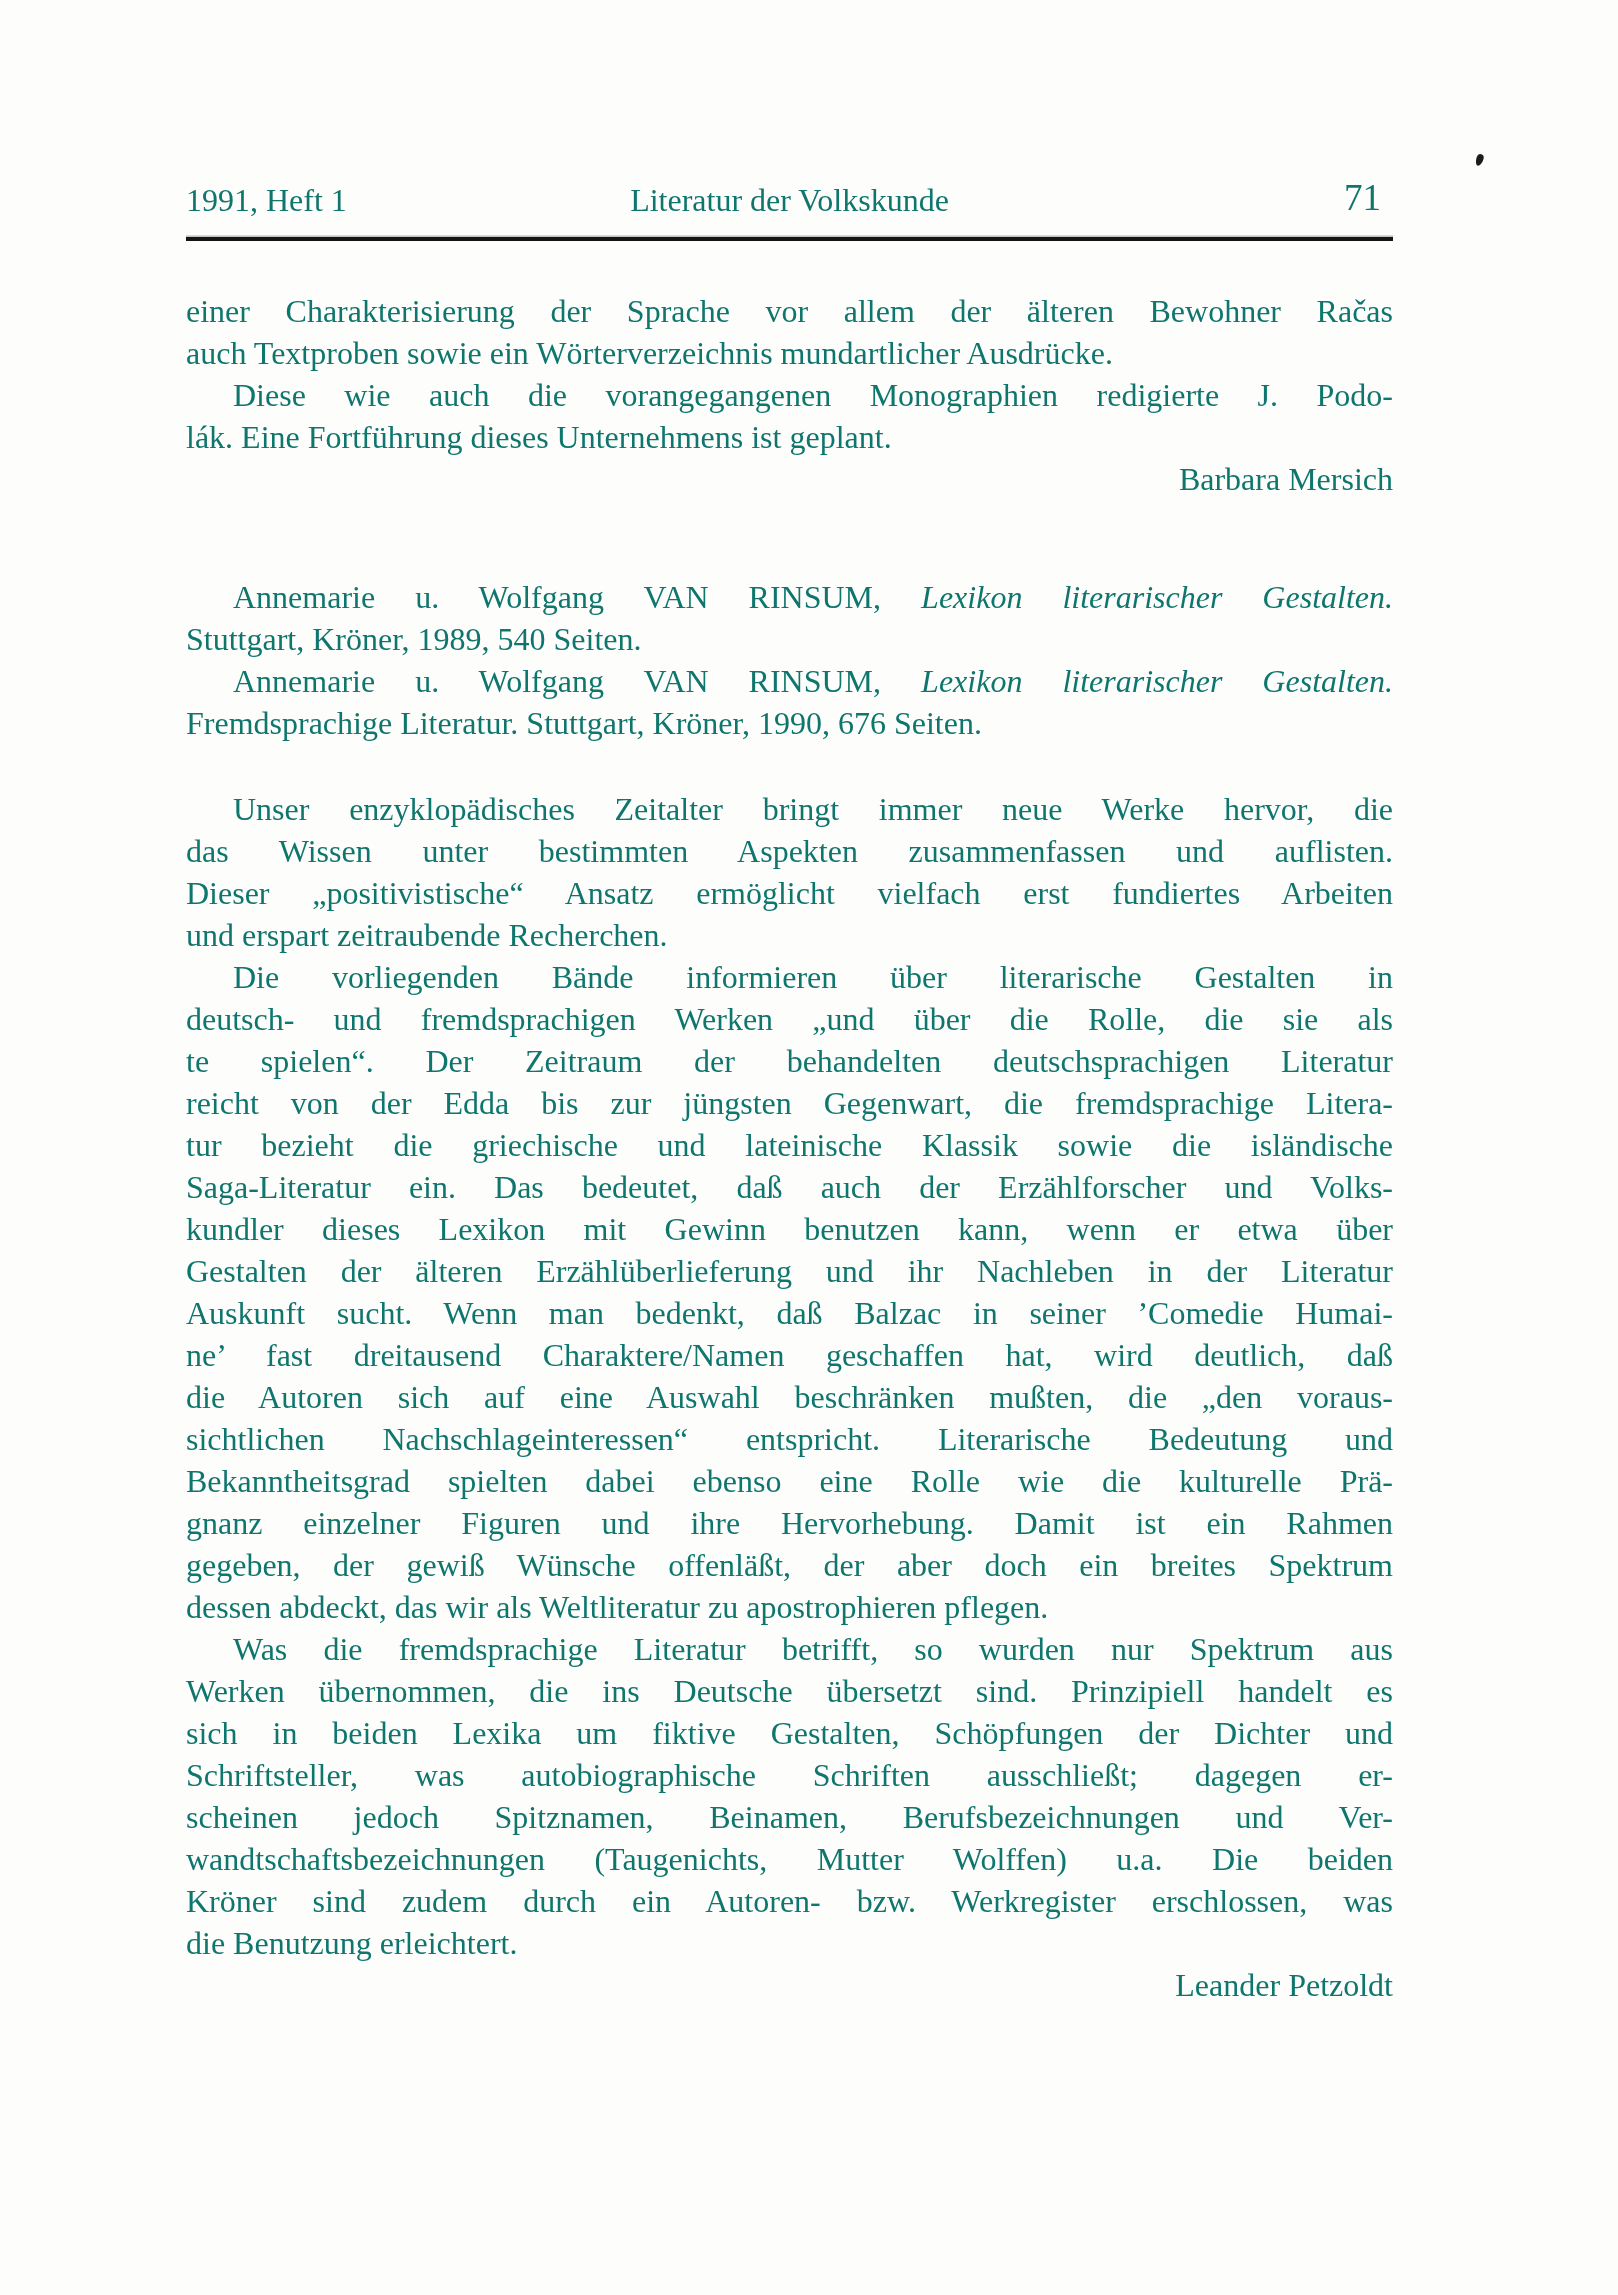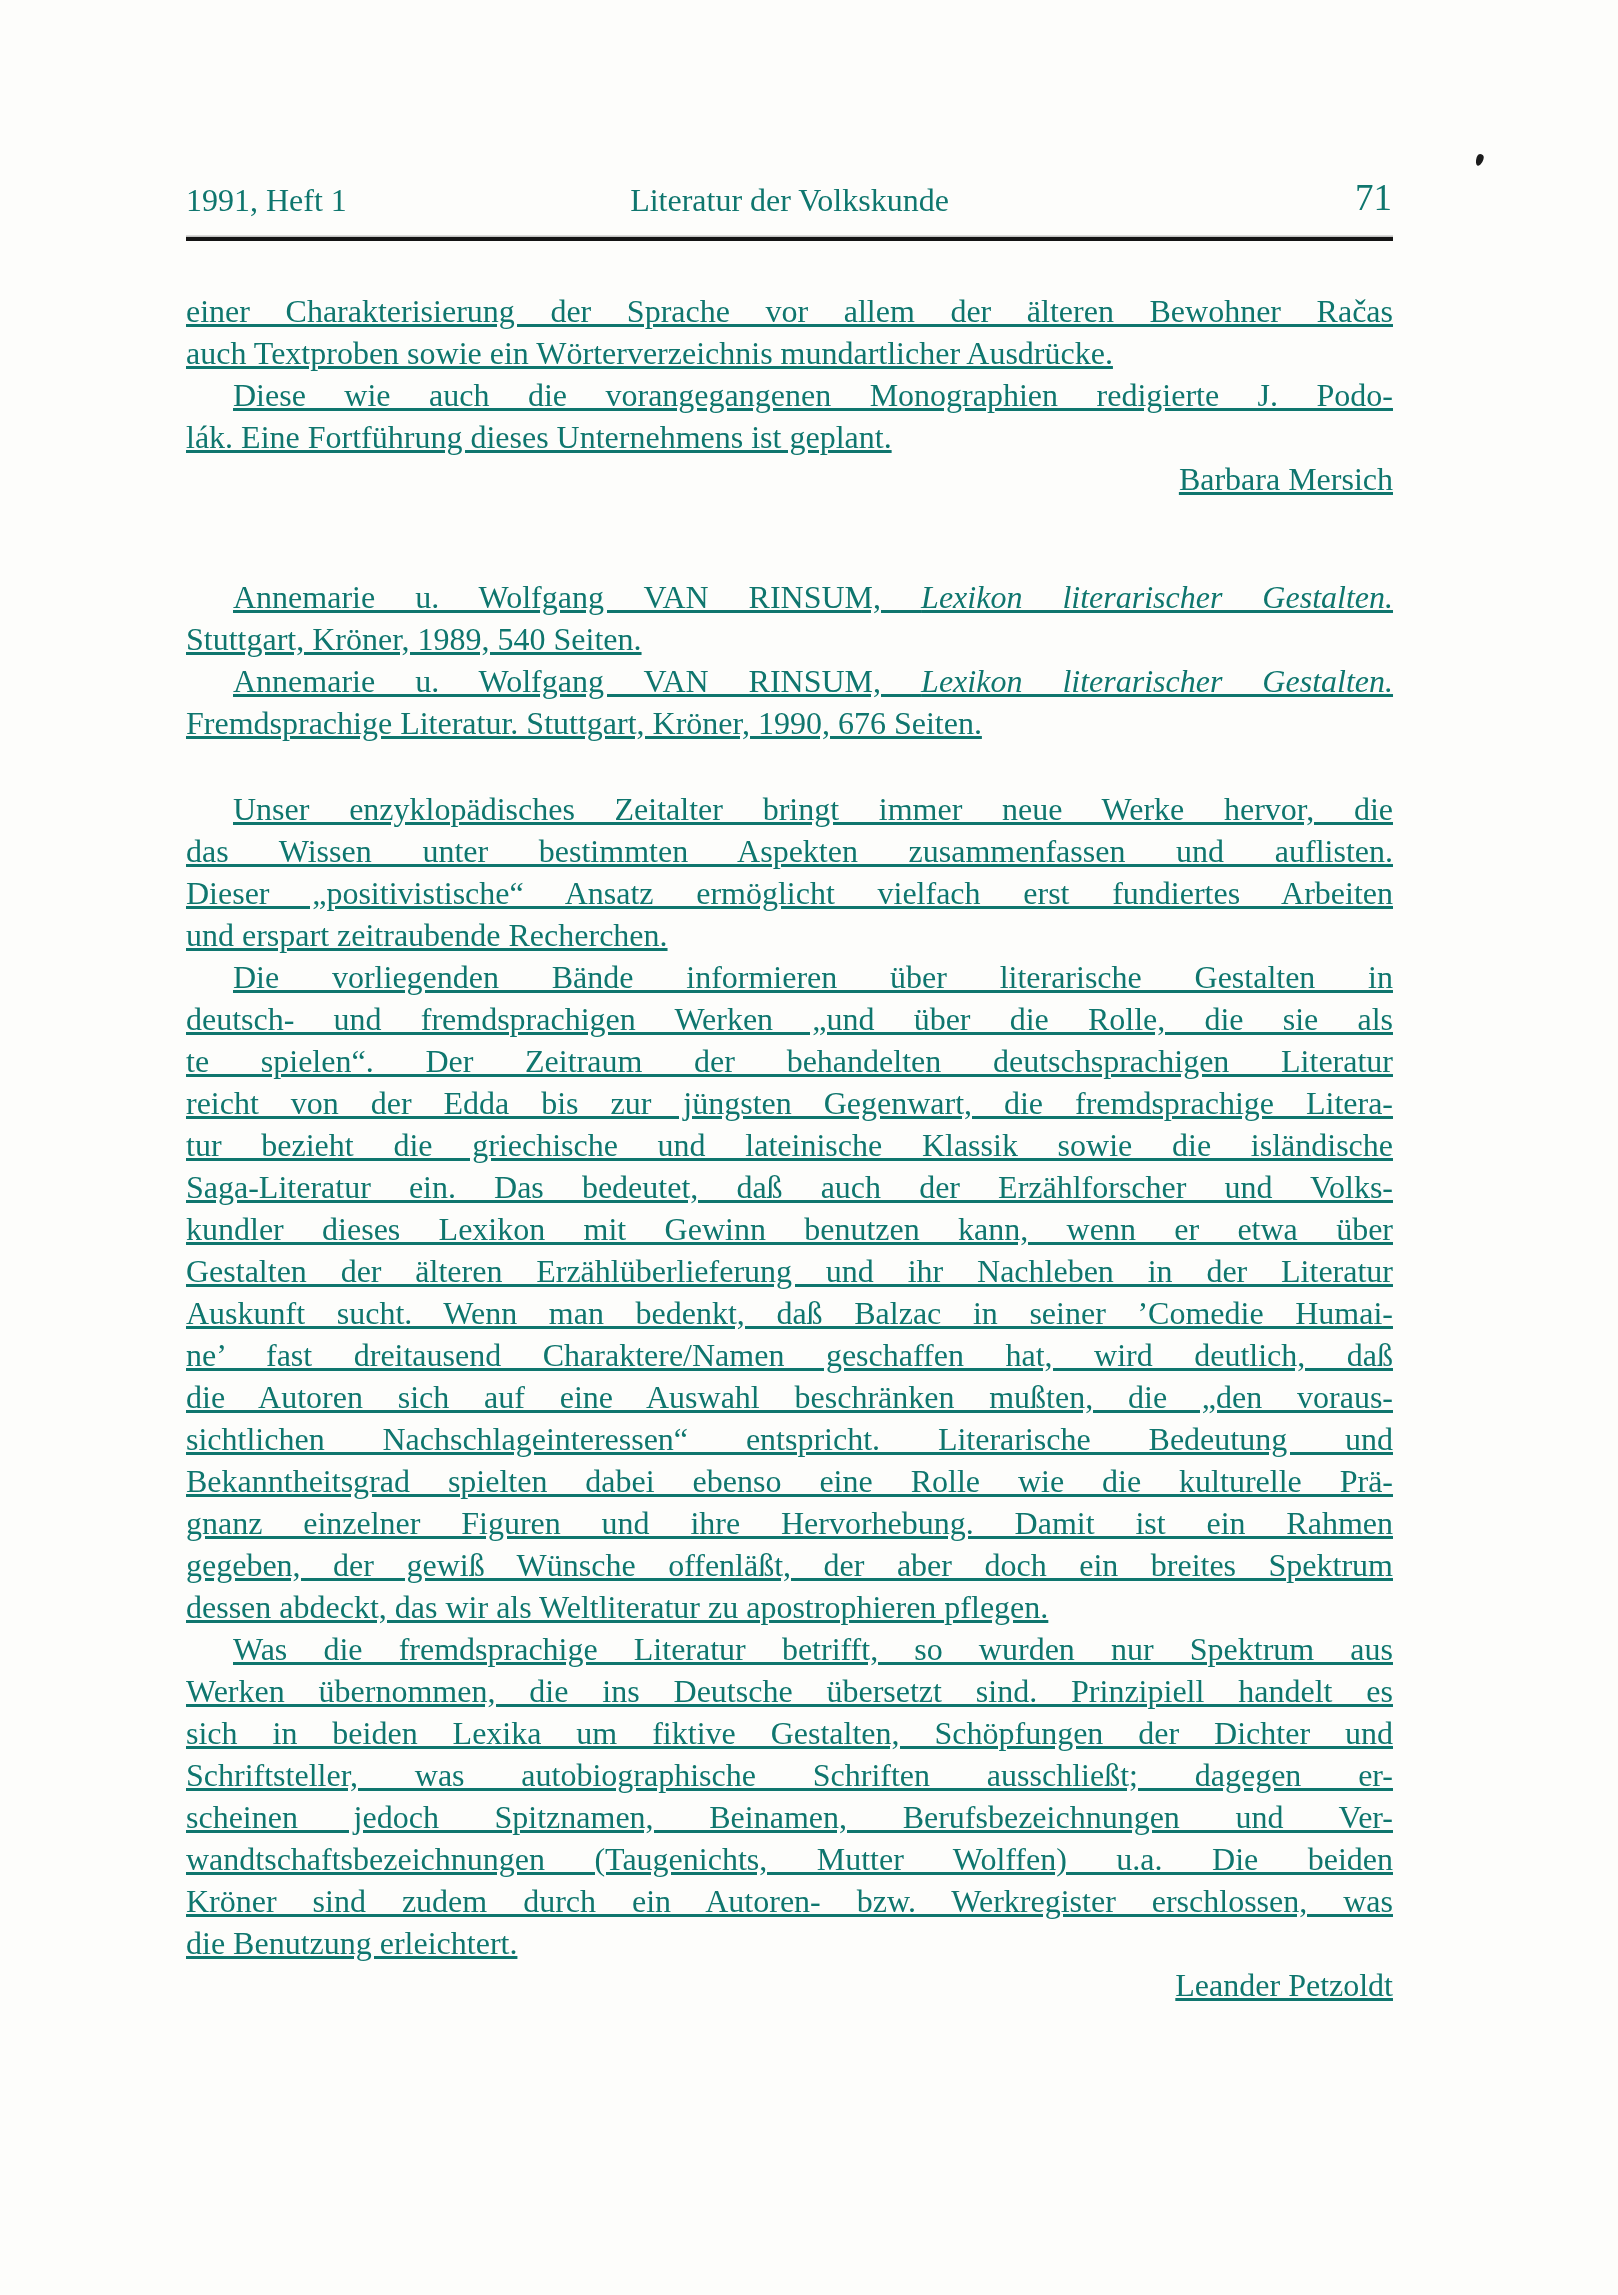--- a/index.html
+++ b/index.html
@@ -34,34 +34,33 @@
     left: 0; top: 0;
   }
   .header .h-center {
     position: absolute;
     left: 50%; top: 0;
     transform: translateX(-50%);
     white-space: nowrap;
   }
   .header .h-right {
     position: absolute;
-    right: 1px; top: -3.2px;
+    right: 12px; top: -3.2px;
     font-size: 37px;
   }
   .rule {
     margin-top: 17px;
     height: 4px;
     background: #141414;
     box-shadow: 0 -1.6px 0 rgba(20,20,20,0.25);
   }
   .text-body {
     margin-top: 49px;
     font-size: 32px;
     line-height: 42px;
-    text-decoration: underline;
   }
   .line {
     text-align: justify;
     text-align-last: justify;
     white-space: normal;
   }
   .line.last {
     text-align: left;
     text-align-last: left;
   }

